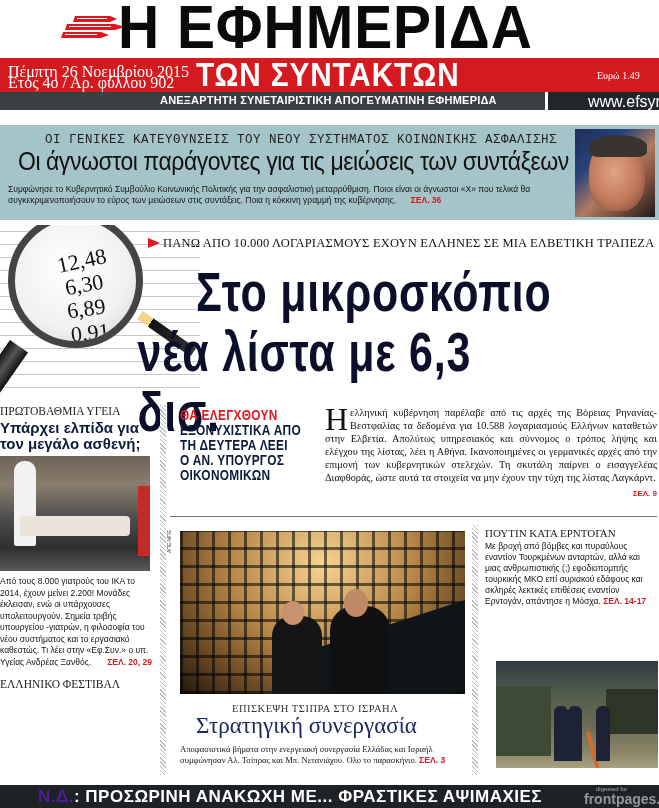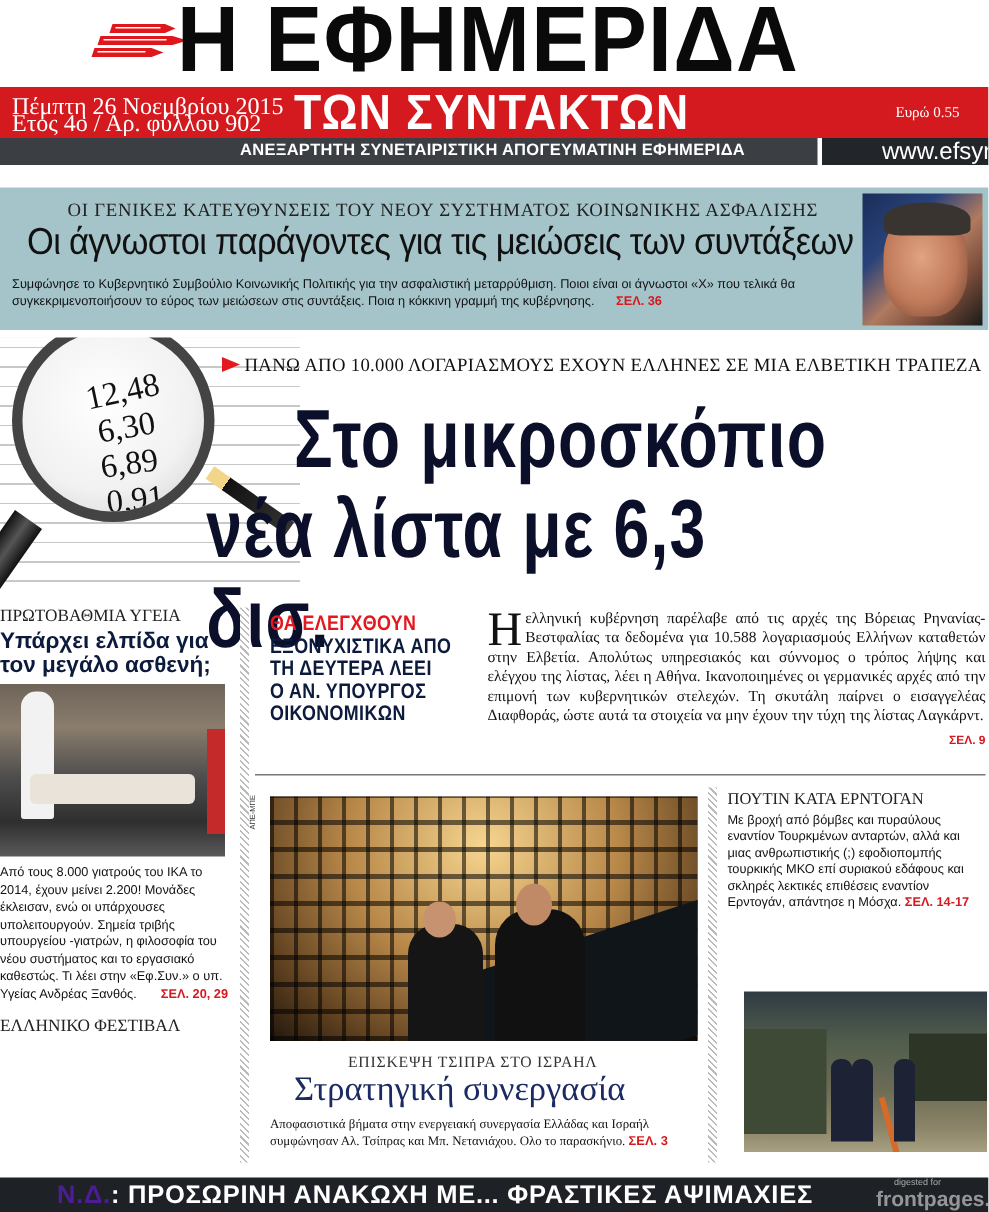--- a/index.html
+++ b/index.html
@@ -15,21 +15,21 @@
   .subtitle { position: absolute; left: 196px; top: 58px; color: #fff; font-weight: bold; font-size: 33px; line-height: 34px; letter-spacing: 1px; transform: scaleX(0.9); transform-origin: left top; }
   .price { position: absolute; left: 597px; top: 70px; color: #fff; font-family: "Liberation Serif", serif; font-size: 10px; }
 
   .greybar { position: absolute; left: 0; top: 92px; width: 545px; height: 18px; background: #3b3f44; }
   .tagline { position: absolute; left: 160px; top: 94px; color: #fff; font-weight: bold; font-size: 11px; letter-spacing: 0.2px; }
   .webbar { position: absolute; left: 548px; top: 92px; width: 111px; height: 18px; background: #22262a; }
   .website { position: absolute; left: 588px; top: 93px; color: #fff; font-weight: normal; font-size: 16px; }
 
   
   .band { position: absolute; left: 0; top: 125px; width: 659px; height: 95px; background: #a5c4c9; }
-  .band-kicker { position: absolute; left: 45px; top: 133px; font-family: Liberation Serif, serif; font-size: 12.5px; color: #222; letter-spacing: 0.5px; }
+  .band-kicker { position: absolute; left: 45px; top: 133px; font-family: Liberation Mono, monospace; font-size: 12.5px; color: #222; letter-spacing: 0.5px; }
   .band-headline { position: absolute; left: 18px; top: 147px; font-family: "Liberation Sans", sans-serif; font-size: 25px; color: #111; transform: scaleX(0.92); transform-origin: left top; letter-spacing: -0.5px; }
   .band-body { position: absolute; left: 8px; top: 184px; width: 560px; font-size: 8.5px; line-height: 11px; color: #111; }
   .page-ref { color: #d51a1f; font-weight: bold; font-family: "Liberation Sans", sans-serif; }
   .band-photo { position: absolute; left: 575px; top: 129px; width: 80px; height: 88px; background: linear-gradient(135deg, #1c2e5a 0%, #28427a 30%, #b07a5f 55%, #7b4d3a 75%, #1a1a1a 100%); }
   .band-photo .face { position: absolute; left: 14px; top: 10px; width: 56px; height: 72px; border-radius: 45% 45% 40% 40%; background: radial-gradient(ellipse at 45% 45%, #e0a383 0%, #c07a5a 55%, #6e4030 100%); }
   .band-photo .hair { position: absolute; left: 14px; top: 6px; width: 58px; height: 22px; border-radius: 50% 50% 20% 20%; background: #3a3430; }
 
   
   .mag-area { position: absolute; left: 0; top: 225px; width: 200px; height: 175px; background: #f2f2f0; overflow: hidden; }
   .mag-sheet { position: absolute; left: 0; top: 0; width: 200px; height: 175px; background: repeating-linear-gradient(0deg, #fff 0px, #fff 12px, #c8c8c8 12px, #c8c8c8 13px); }
@@ -112,21 +112,21 @@
       <rect x="10" y="22" width="32" height="1" fill="#fff"></rect>
     </g>
   </svg>
   <div class="logo-title">Η ΕΦΗΜΕΡΙΔΑ</div>
 </div>
 
 <div class="redbar"></div>
 <div class="date-line" style="top:66px">Πέμπτη 26 Νοεμβρίου 2015</div>
 <div class="date-line" style="top:77px">Ετος 4ο / Αρ. φύλλου 902</div>
 <div class="subtitle">ΤΩΝ ΣΥΝΤΑΚΤΩΝ</div>
-<div class="price">Ευρώ 0.55</div>
+<div class="price">Ευρώ 1.49</div>
 
 <div class="greybar"></div>
 <div class="tagline">ΑΝΕΞΑΡΤΗΤΗ ΣΥΝΕΤΑΙΡΙΣΤΙΚΗ ΑΠΟΓΕΥΜΑΤΙΝΗ ΕΦΗΜΕΡΙΔΑ</div>
 <div class="webbar"></div>
 <div class="website">www.efsyn.gr</div>
 
 <div class="band"></div>
 <div class="band-kicker">ΟΙ ΓΕΝΙΚΕΣ ΚΑΤΕΥΘΥΝΣΕΙΣ ΤΟΥ ΝΕΟΥ ΣΥΣΤΗΜΑΤΟΣ ΚΟΙΝΩΝΙΚΗΣ ΑΣΦΑΛΙΣΗΣ</div>
 <div class="band-headline">Οι άγνωστοι παράγοντες για τις μειώσεις των συντάξεων</div>
 <div class="band-body">

